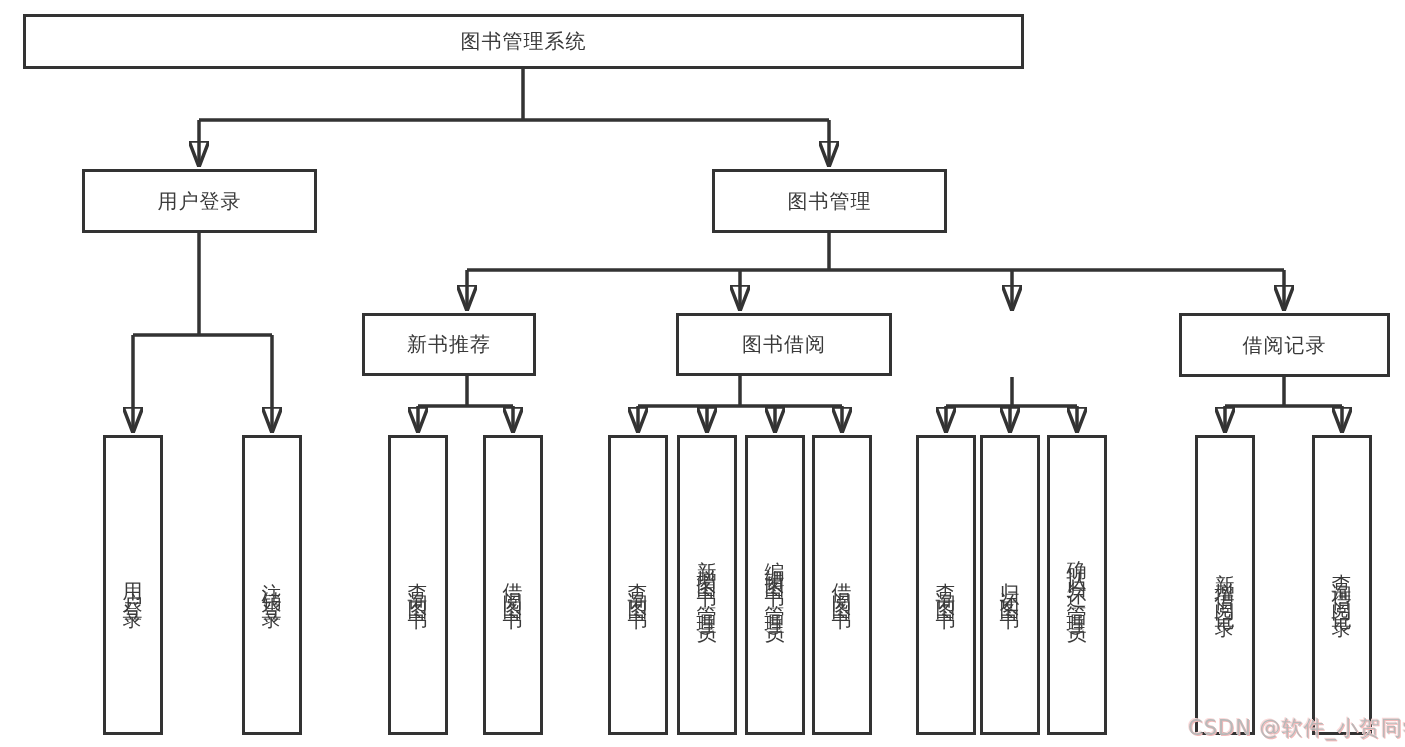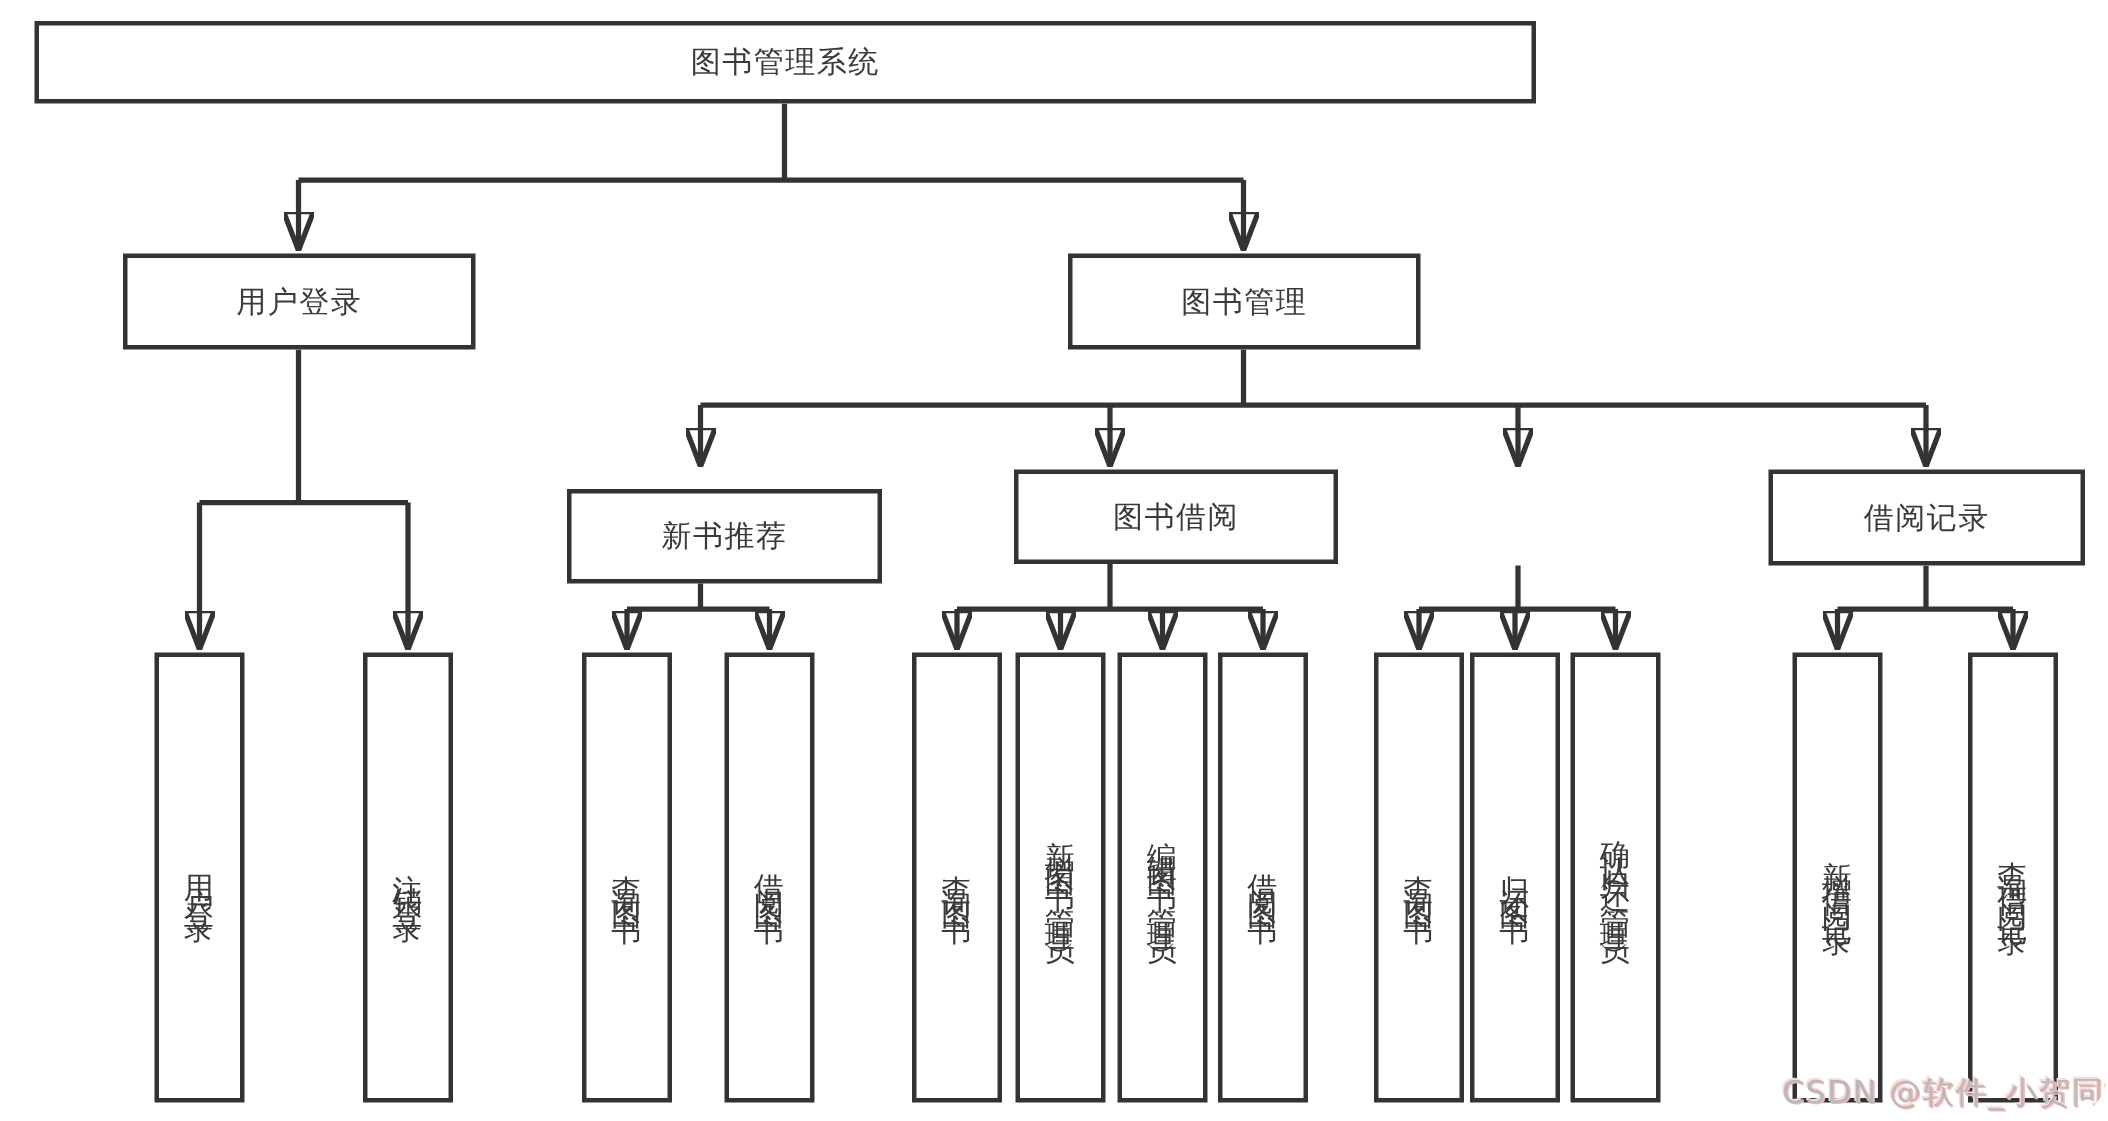--- a/index.html
+++ b/index.html
@@ -2,21 +2,20 @@
 <html><head>
 <meta charset="utf-8">
 <style>
   html,body{margin:0;padding:0;background:#ffffff;}
   #stage{
     position:relative;
     width:1405px;height:747px;
     background:#ffffff;
     font-family:"DejaVu Sans","Liberation Sans",sans-serif;
     overflow:hidden;
-    border-radius:32px;
   }
   .hbox{
     position:absolute;
     box-sizing:border-box;
     border:3px solid #333333;
     background:#ffffff;
     display:flex;align-items:center;justify-content:center;
     font-size:20px;color:#3a3a3a;
     letter-spacing:1px;
     white-space:nowrap;
@@ -87,21 +86,21 @@
     <line x1="1077" y1="406" x2="1077" y2="433" marker-end="url(#arrow)"></line>
     <line x1="1225" y1="406" x2="1225" y2="433" marker-end="url(#arrow)"></line>
     <line x1="1342" y1="406" x2="1342" y2="433" marker-end="url(#arrow)"></line>
   </svg>
 
   <div class="hbox" style="left:23px;top:14px;width:1001px;height:55px;">图书管理系统</div>
 
   <div class="hbox" style="left:82px;top:169px;width:235px;height:64px;">用户登录</div>
   <div class="hbox" style="left:712px;top:169px;width:235px;height:64px;">图书管理</div>
 
-  <div class="hbox" style="left:378px;top:313px;width:210px;height:63px;margin-top:13px;">新书推荐</div>
+  <div class="hbox" style="left:362px;top:313px;width:174px;height:63px;">新书推荐</div>
   <div class="hbox" style="left:632px;top:313px;width:216px;height:63px;margin-left:44px;">图书借阅</div>
   <div class="hbox" style="left:1179px;top:313px;width:211px;height:64px;">借阅记录</div>
 
   <div class="vbox" style="left:103px;">
     <span>用户登录</span>
   </div>
   <div class="vbox" style="left:242px;">
     <span>注销登录</span>
   </div>
   <div class="vbox" style="left:388px;">

